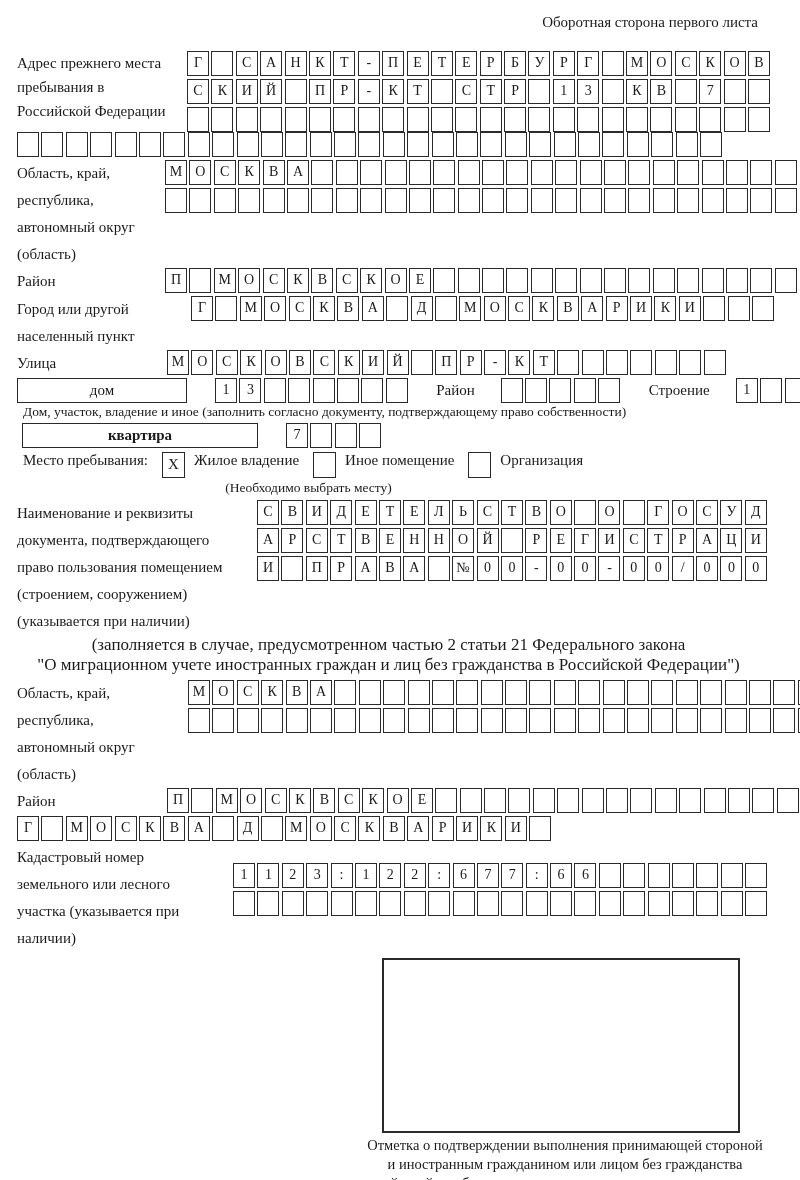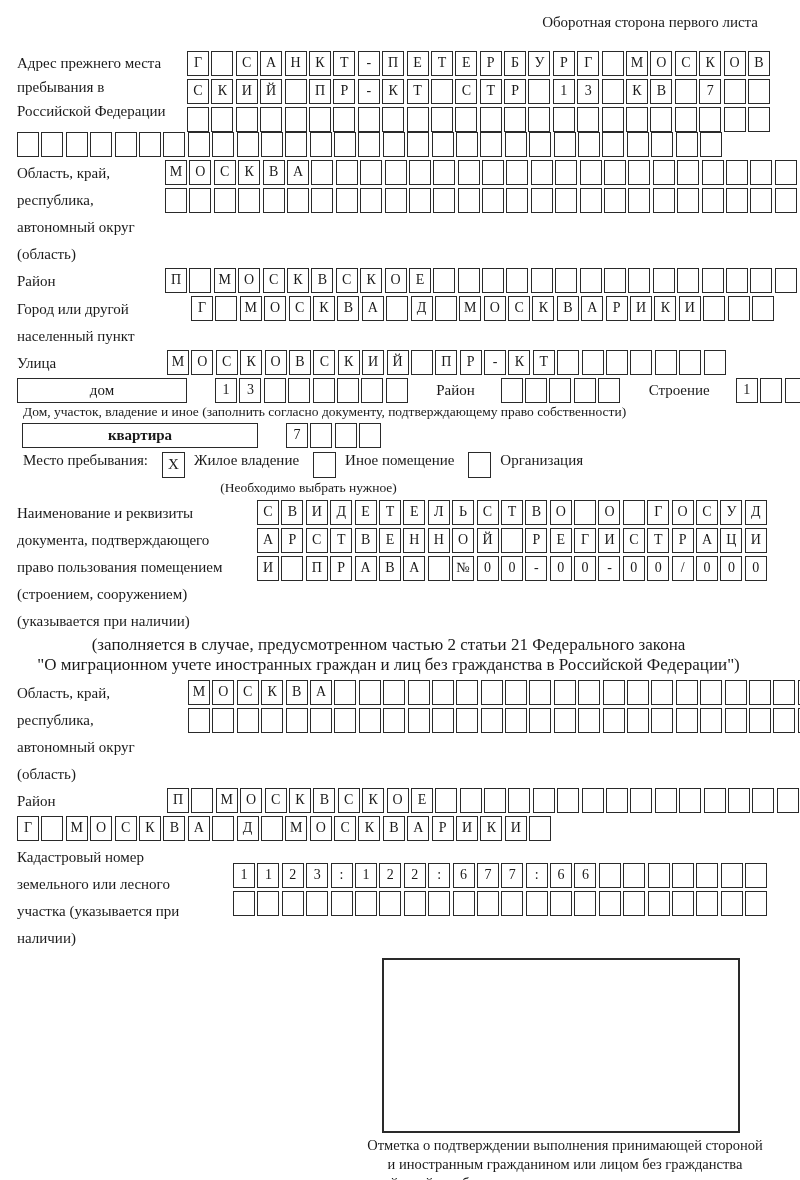--- a/index.html
+++ b/index.html
@@ -378,21 +378,21 @@
 
   <div class="chkrow">
     <span class="opt-label" style="margin-left:0;">Место пребывания:</span>
     <span class="chk">X</span>
     <span class="opt-label">Жилое владение</span>
     <span class="chk"></span>
     <span class="opt-label">Иное помещение</span>
     <span class="chk"></span>
     <span class="opt-label">Организация</span>
   </div>
-  <div class="note" style="margin-right:160px;">(Необходимо выбрать нужное)</div>
+  <div class="note" style="margin-right:160px;">(Необходимо выбрать месту)</div>
 
   <div class="frow">
     <div class="flabel w220">Наименование и реквизиты документа, подтверждающего право пользования помещением (строением, сооружением) (указывается при наличии)</div>
     <div class="cellcol">
       <div class="cellrow">
           <span class="cell">С</span>
           <span class="cell">В</span>
           <span class="cell">И</span>
           <span class="cell">Д</span>
           <span class="cell">Е</span>

